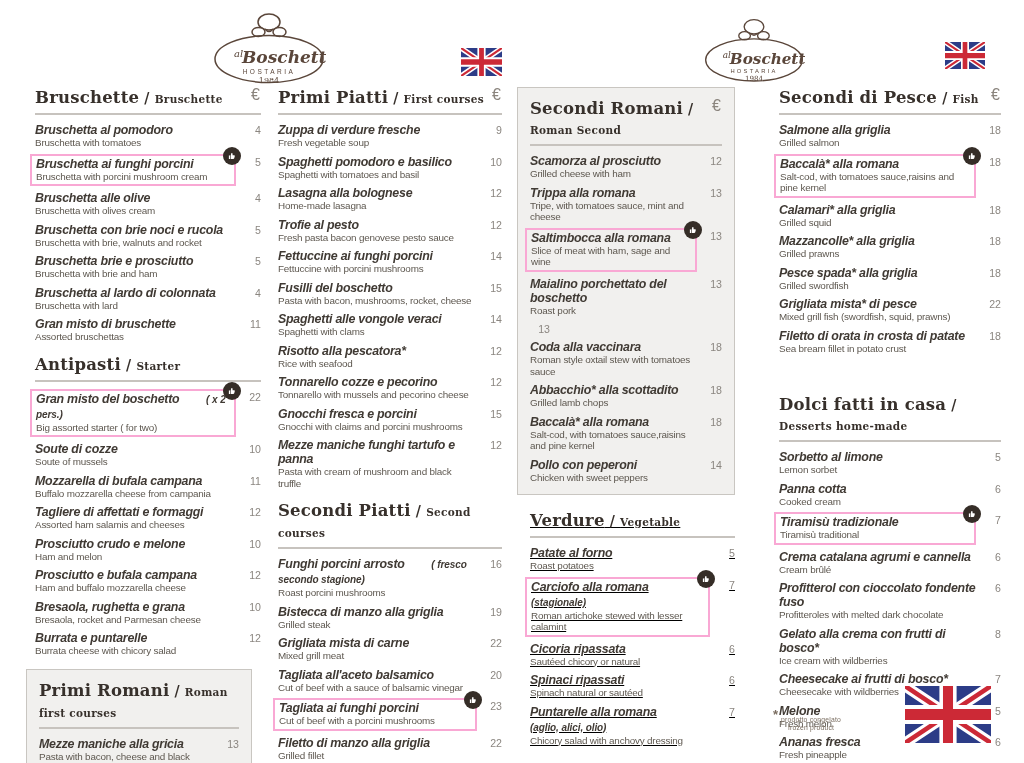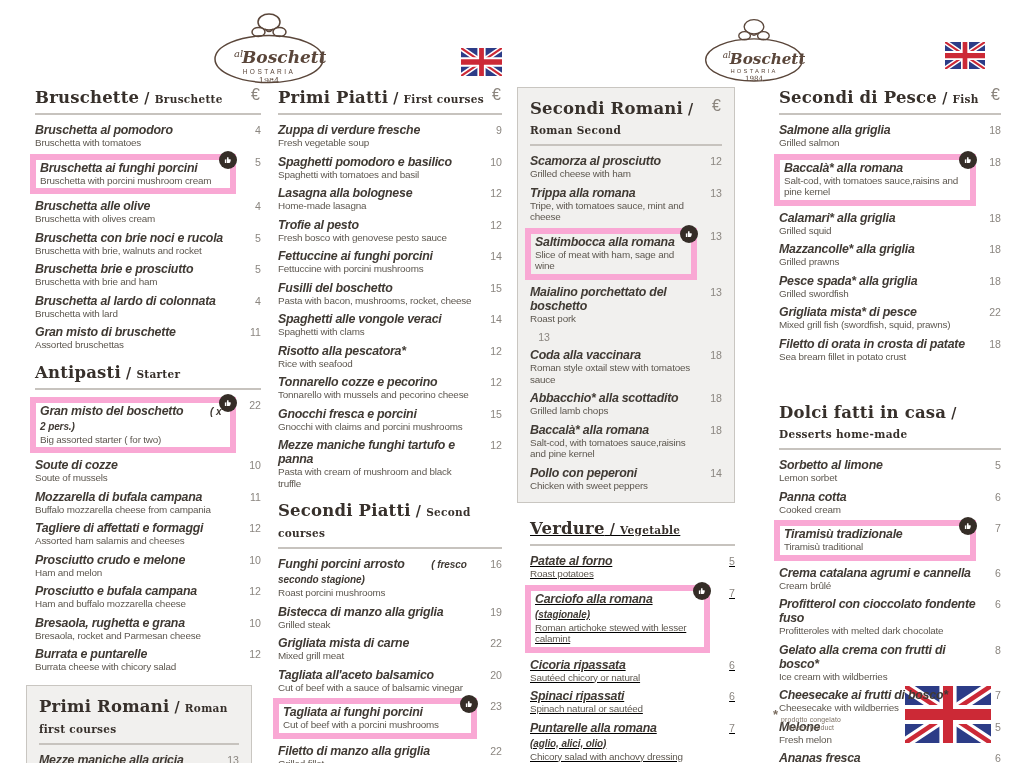--- a/index.html
+++ b/index.html
@@ -43,21 +43,21 @@
   .item-desc {
     font-size:9.9px; letter-spacing:-.2px; color:#5d574f; line-height:11.5px;
   }
   .item-price {
     width:20px; text-align:right; font-size:10.6px; color:#8b8680;
     padding-top:2px; flex:none;
   }
 
   
   .item.featured .item-main {
-    border:6px solid #f9a8d4; padding:1px 4px 2px 4px; margin-left:-5px;
+    border:2px solid #f9a8d4; padding:1px 4px 2px 4px; margin-left:-5px;
   }
   .badge {
     position:absolute; top:-9px; right:-7px; width:18px; height:18px;
     background:#352d27; border-radius:50%;
     display:flex; align-items:center; justify-content:center;
   }
   .badge svg { width:10px; height:10px; }
 
   
   .section.boxed {
@@ -374,21 +374,21 @@
       <div class="item-name"><span class="n">Lasagna alla bolognese</span></div>
       <div class="item-desc">Home-made lasagna</div>
 
     </div>
     <div class="item-price">12</div>
   </div>
 
   <div class="item">
     <div class="item-main">
       <div class="item-name"><span class="n">Trofie al pesto</span></div>
-      <div class="item-desc">Fresh bosco with genovese pesto sauce</div>
+      <div class="item-desc">Fresh pasta bacon genovese pesto sauce</div>
 
     </div>
     <div class="item-price">12</div>
   </div>
 
   <div class="item">
     <div class="item-main">
       <div class="item-name"><span class="n">Fettuccine ai funghi porcini</span></div>
       <div class="item-desc">Fettuccine with porcini mushrooms</div>
 

